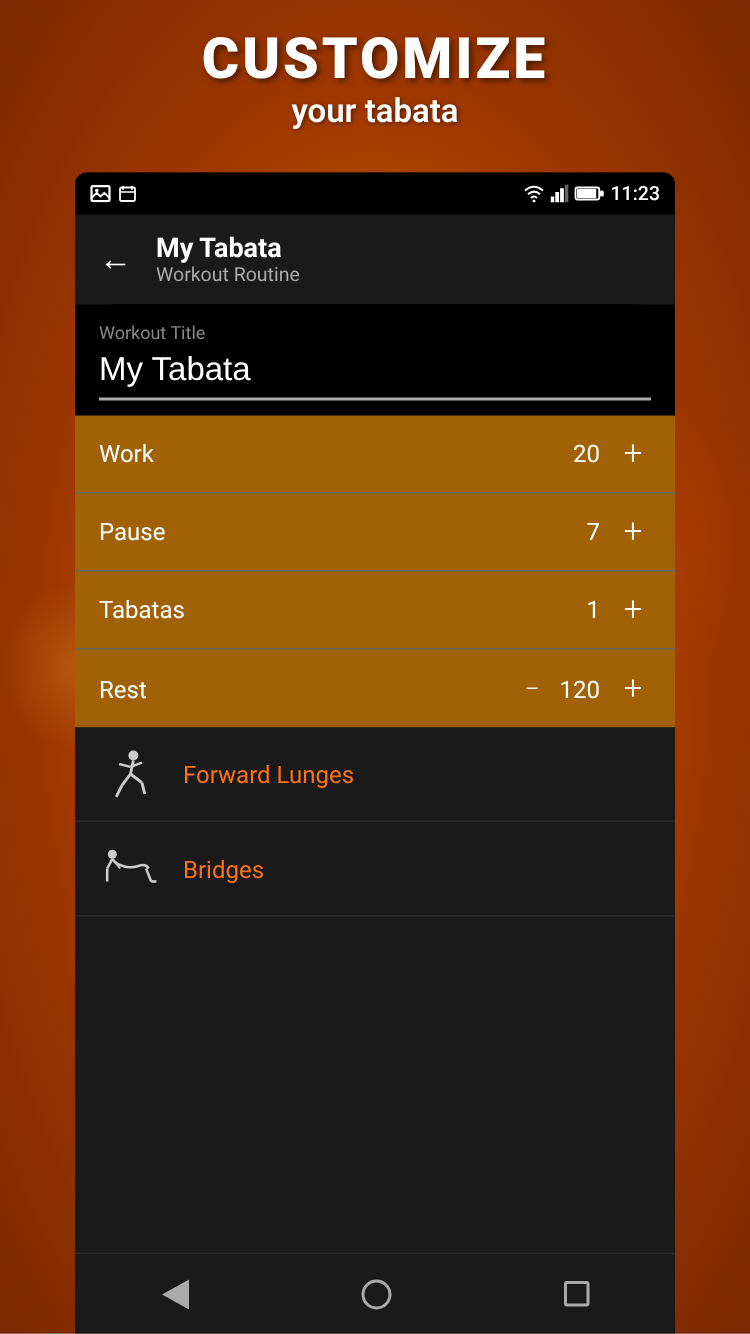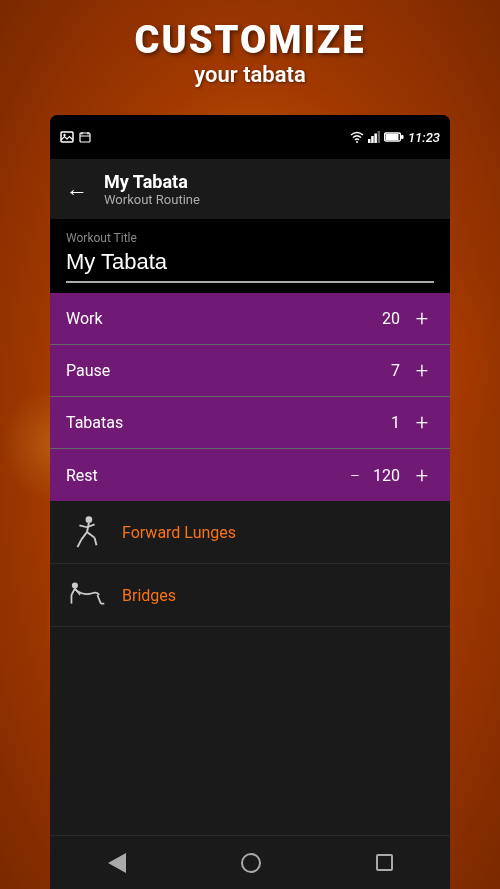--- a/index.html
+++ b/index.html
@@ -66,27 +66,26 @@
       border-radius: 8px 8px 0 0;
       overflow: hidden;
       z-index: 2;
       display: flex;
       flex-direction: column;
     }
 
     
     .status-bar {
       background: #000000;
-      height: 44px;
+      height: 28px;
       display: flex;
       align-items: center;
       justify-content: space-between;
       padding: 0 10px;
       flex-shrink: 0;
-      font-style: italic;
     }
 
     .status-left {
       display: flex;
       align-items: center;
       gap: 5px;
     }
 
     .status-right {
       display: flex;
@@ -156,21 +155,21 @@
       background: transparent;
       border: none;
       border-bottom: 2px solid #aaaaaa;
       width: 100%;
       padding-bottom: 6px;
       outline: none;
     }
 
     
     .settings-section {
-      background: #701a75;
+      background: #a16207;
       flex-shrink: 0;
     }
 
     .settings-row {
       display: flex;
       align-items: center;
       justify-content: space-between;
       padding: 0 16px;
       height: 52px;
       border-bottom: 1px solid #666666;

